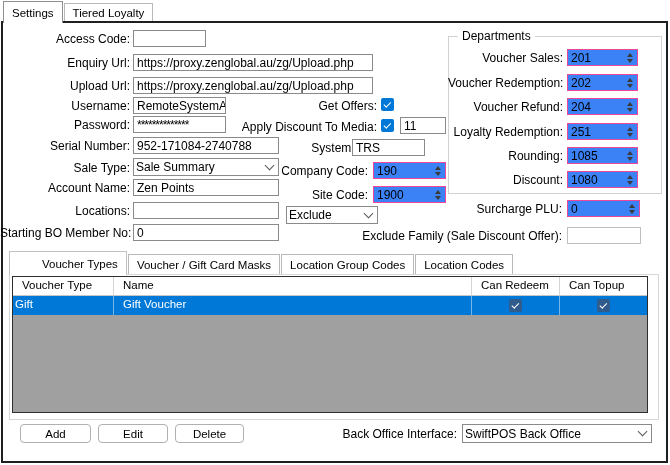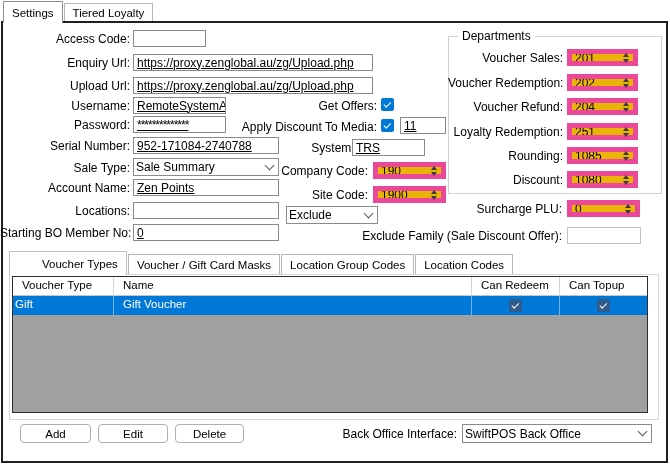--- a/index.html
+++ b/index.html
@@ -20,28 +20,28 @@
 
   .page-main { position:absolute; left:1px; top:21px; width:667px; height:442px;
                border:2px solid #1f1f1f; background:#fff; z-index:1; }
   .page-sub { position:absolute; left:9px; top:274px; width:650px; height:146px;
               border:1px solid #d7d7d7; background:#fff; z-index:2; }
 
   
   .lbl { position:absolute; text-align:right; white-space:nowrap; z-index:3; }
   .tb { position:absolute; border:1px solid #8a8a8a; background:#fff; height:17px;
         padding:0 3px; display:flex; align-items:center; overflow:hidden;
-        white-space:nowrap; z-index:3;text-decoration:underline; }
+        white-space:nowrap; z-index:3; }
   .tb.light { border-color:#c0c0c0; }
   .combo { position:absolute; border:1px solid #8a8a8a; background:#fff; height:18px;
            padding:0 5px 0 2px; display:flex; align-items:center; justify-content:space-between;
            overflow:hidden; white-space:nowrap; z-index:3; cursor:default; }
   .chevron { width:7px; height:7px; border-right:1.4px solid #5a5a5a; border-bottom:1.4px solid #5a5a5a;
              transform:rotate(45deg); margin-top:-4px; flex:0 0 auto; }
-  .stepper { position:absolute; border:5px solid #ec4899; background:#eab308; height:17px;
+  .stepper { position:absolute; border:1px solid #ec4899; background:#3b82f6; height:17px;
              display:flex; align-items:stretch; z-index:3; }
   .stepper .val { flex:1; padding:0 3px; display:flex; align-items:center; overflow:hidden; }
   .spin { width:15px; display:flex; flex-direction:column; align-items:center; justify-content:center; gap:2px; }
   .arrow-up { width:0; height:0; border-left:3.5px solid transparent; border-right:3.5px solid transparent;
               border-bottom:4px solid #3a3a3a; }
   .arrow-down { width:0; height:0; border-left:3.5px solid transparent; border-right:3.5px solid transparent;
                 border-top:4px solid #3a3a3a; }
   .chk { position:absolute; width:13px; height:13px; background:#0078d7; border-radius:2px;
          display:flex; align-items:center; justify-content:center; z-index:3; cursor:default; }
   .checkmark { width:7px; height:3.5px; border-left:1.6px solid #fff; border-bottom:1.6px solid #fff;

